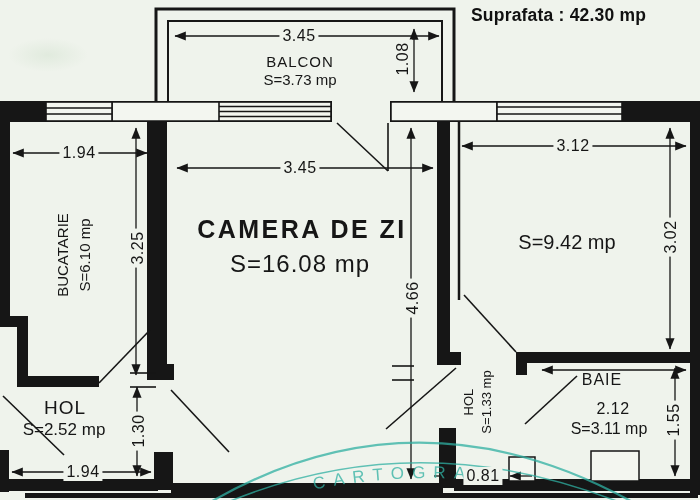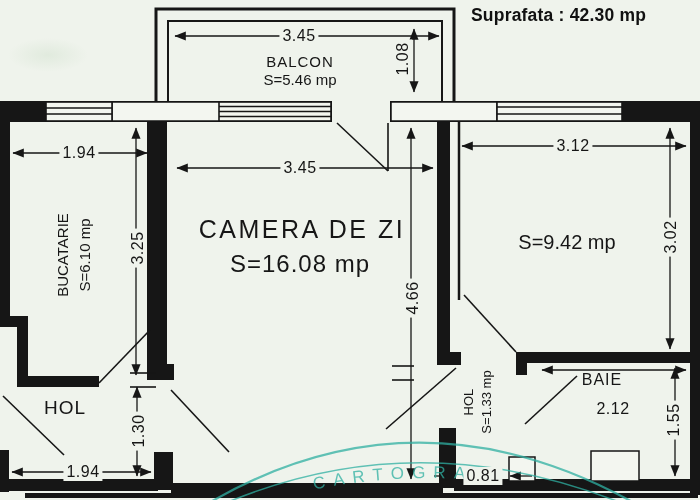--- a/index.html
+++ b/index.html
@@ -146,40 +146,42 @@
       <path id="stampTextPath" d="M250,506 Q424,451 612,504" fill="none"></path>
       <text font-family="Liberation Sans, sans-serif" font-size="17" letter-spacing="8" fill="#2fb0a2">
         <textPath href="#stampTextPath" startOffset="18%">CARTOGRAF</textPath>
       </text>
     </g>
   </svg>
 
   <div class="title">Suprafata : 42.30 mp</div>
 
   <div class="lbl room-name" style="left:300px;top:62px;font-size:15px;">BALCON</div>
-  <div class="lbl room-area" style="left:300px;top:80px;font-size:15px;">S=5.46  mp</div>
+  <div class="lbl room-area" style="left:300px;top:80px;font-size:15px;">S=3.73  mp</div>
 
-  <div class="lbl room-name" style="left:302px;top:230px;font-size:25px;letter-spacing:2.5px;">CAMERA  DE  ZI</div>
+  <div class="lbl room-name" style="left:302px;top:230px;font-size:25px;letter-spacing:2.5px;font-weight:bold;">CAMERA  DE  ZI</div>
   <div class="lbl room-area" style="left:300px;top:264px;font-size:24px;letter-spacing:1px;">S=16.08  mp</div>
 
   <div class="lbl room-area" style="left:567px;top:242px;font-size:20px;">S=9.42  mp</div>
 
   <div class="lbl rot" style="left:74px;top:255px;font-size:15px;line-height:1.45;">
     <div>BUCATARIE</div>
     <div>S=6.10  mp</div>
   </div>
 
   <div class="lbl room-name" style="left:65px;top:408px;font-size:19px;">HOL</div>
+  <div class="lbl room-area" style="left:64px;top:430px;font-size:17px;">S=2.52  mp</div>
 
   <div class="lbl rot" style="left:478px;top:402px;font-size:13px;line-height:1.35;">
     <div>HOL</div>
     <div>S=1.33  mp</div>
   </div>
 
   <div class="lbl room-name" style="left:602px;top:380px;font-size:16px;">BAIE</div>
+  <div class="lbl room-area" style="left:609px;top:429px;font-size:16px;">S=3.11  mp</div>
 
   <div class="dim" style="left:299px;top:36px;">3.45</div>
   <div class="dim rot" style="left:403px;top:59px;">1.08</div>
   <div class="dim" style="left:79px;top:153px;">1.94</div>
   <div class="dim rot" style="left:138px;top:248px;">3.25</div>
   <div class="dim" style="left:300px;top:168px;">3.45</div>
   <div class="dim rot" style="left:413px;top:298px;">4.66</div>
   <div class="dim" style="left:573px;top:146px;">3.12</div>
   <div class="dim rot" style="left:671px;top:237px;">3.02</div>
   <div class="dim rot" style="left:139px;top:431px;">1.30</div>

